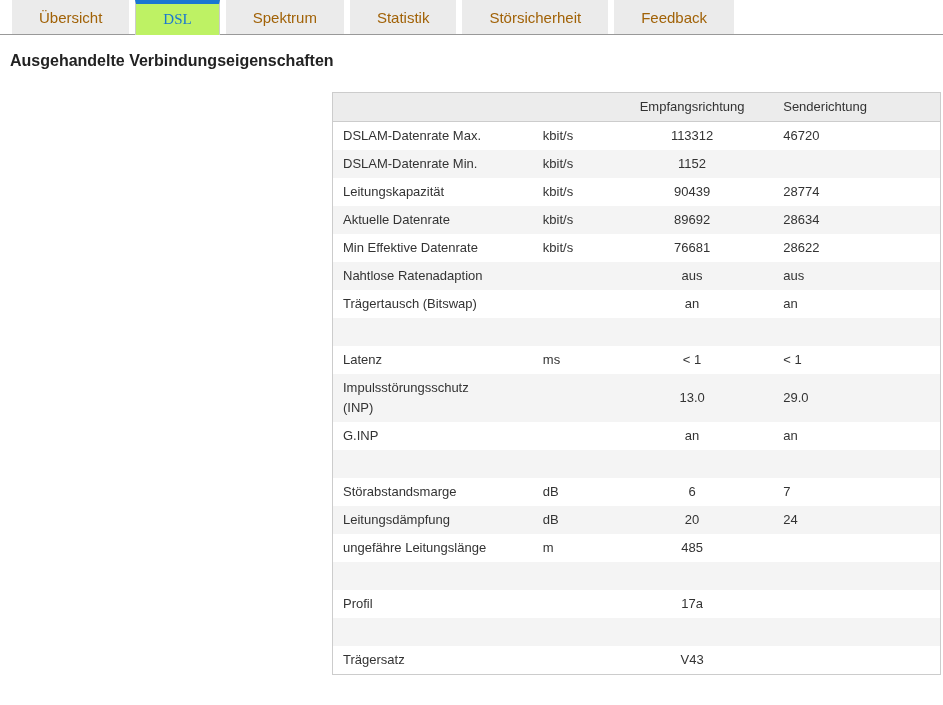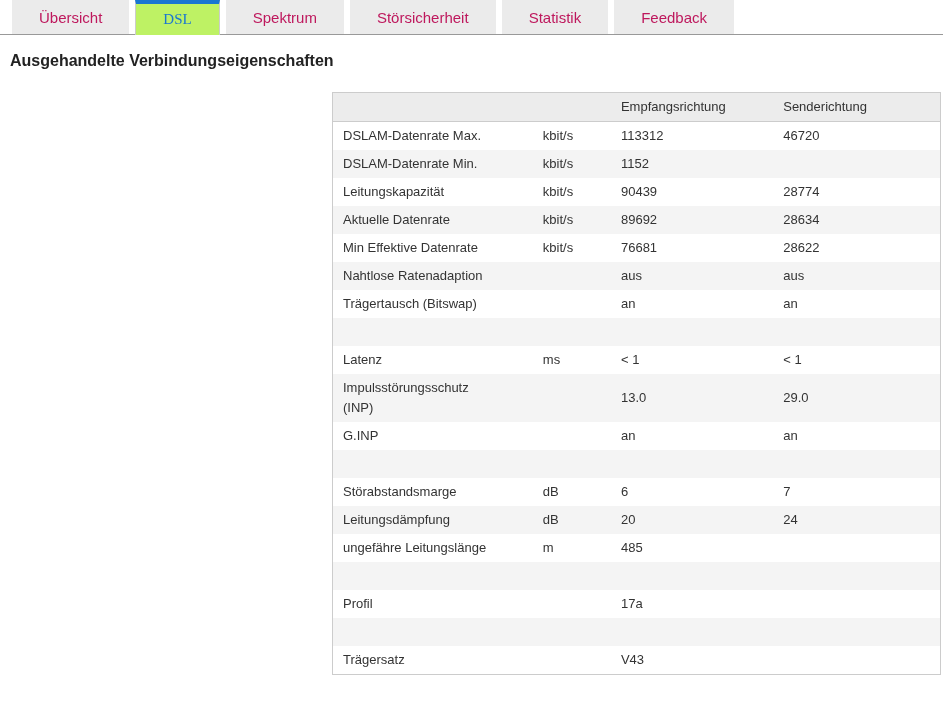--- a/index.html
+++ b/index.html
@@ -25,21 +25,21 @@
     border-bottom:1px solid var(--tabline);
     height:35px;
   }
   .tab{
     height:34px;
     display:flex;align-items:center;justify-content:center;
     padding:0 27px;
     margin-right:6px;
     background:var(--tabbg);
     font-size:15px;
-    color:#be185d;
+    color:#a16207;
     cursor:pointer;
     white-space:nowrap;
   }
   .tab.active{
     position:relative;z-index:1;
     height:35px;margin-bottom:-1px;
     background:#bef264;
     border-top:4px solid var(--accent);
     border-left:1px solid var(--border);
     border-right:1px solid var(--border);
@@ -74,32 +74,32 @@
     display:table-cell;
     vertical-align:middle;
     height:28px;
     padding:4px 10px;
     line-height:20px;
     overflow:hidden;
   }
   .head .cell{border-bottom:1px solid var(--border);}
   .c-label{width:200px;white-space:pre-line;}
   .c-unit{width:78px;margin-top:32px;}
-  .c-rx{width:162px;text-align:left;}
+  .c-rx{width:162px;text-align:center;}
   .c-tx{width:167px;text-align:left;}
 </style>
 </head>
 <body>
 
 <div class="tabbar">
   <div class="tab">Übersicht</div>
   <div class="tab active">DSL</div>
   <div class="tab">Spektrum</div>
+  <div class="tab">Statistik</div>
   <div class="tab">Störsicherheit</div>
-  <div class="tab">Statistik</div>
   <div class="tab">Feedback</div>
 </div>
 
 <div class="page-heading">Ausgehandelte Verbindungseigenschaften</div>
 
 <div class="tblwrap">
   <div class="tbl">
     <div class="row head">
       <div class="cell c-label"></div>
       <div class="cell c-unit"></div>

